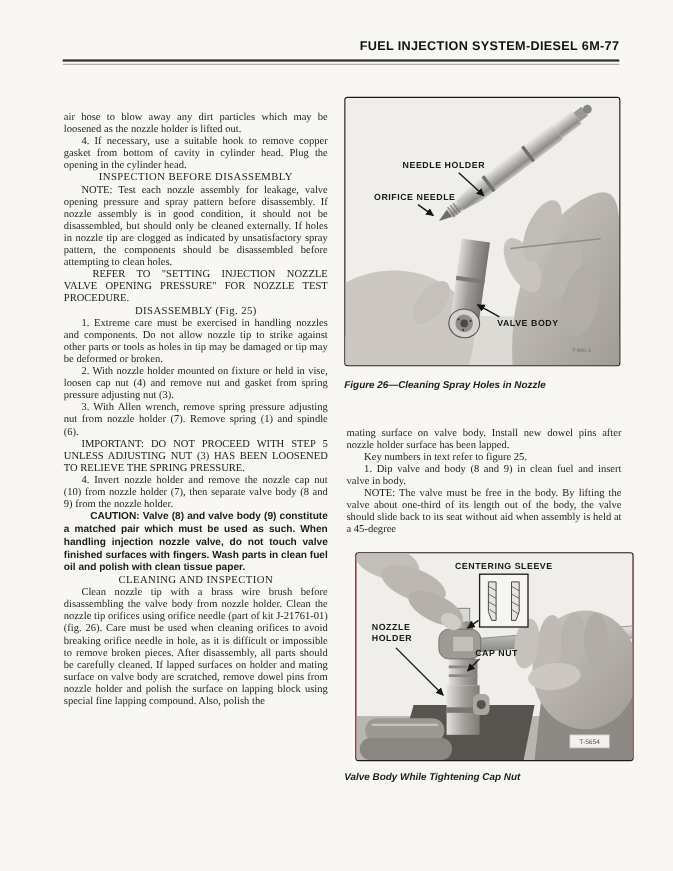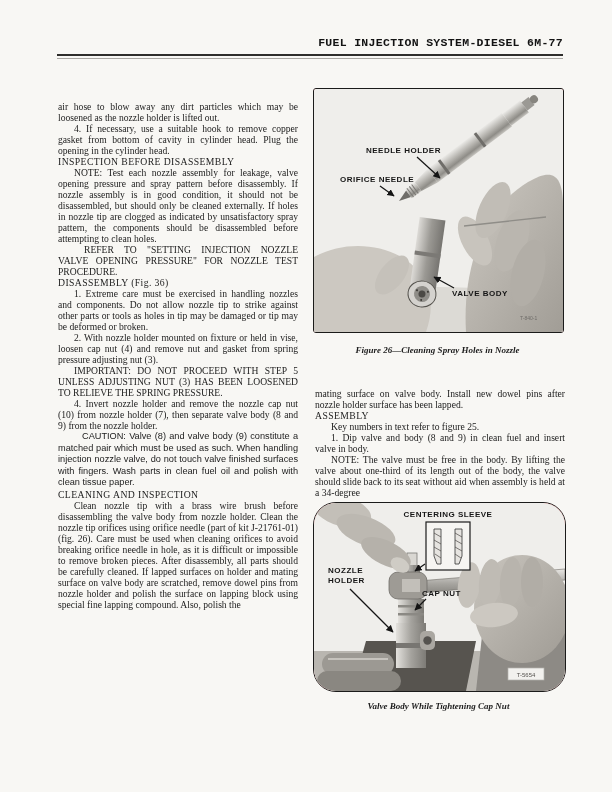--- a/index.html
+++ b/index.html
@@ -1,42 +1,42 @@
 <!DOCTYPE html>
 <html><head>
 <meta charset="utf-8">
 <style>
   html,body{margin:0;padding:0;background:#dcdcda;}
   .page{position:relative;width:612px;height:792px;background:#f8f7f4;overflow:hidden;
         font-family:"Liberation Serif",serif;color:#1d1d1d;
         box-shadow:0 0 6px rgba(0,0,0,.25);}
   
   .hdr-title{position:absolute;top:36px;right:49px;
-        font-family:Liberation Mono, monospace;font-weight:700;font-size:11.5px;
+        font-family:Liberation Sans, sans-serif;font-weight:700;font-size:11.5px;
         letter-spacing:.3px;color:#131313;white-space:nowrap;}
   .hdr-rule{position:absolute;left:57px;right:49px;top:54px;height:2px;background:#2e2d2b;}
   .hdr-rule2{position:absolute;left:57px;right:49px;top:58px;height:1px;background:#a9a7a3;}
   
   .col{position:absolute;font-size:9.6px;line-height:11px;text-align:justify;color:#222;}
   .col-left{left:58px;top:101px;width:240px;}
   .col-right{left:315px;top:388px;width:250px;}
   .col p{margin:0;}
   .ind{text-indent:16px;}
   .ind-lg{text-indent:26px;}
-  .sect{text-align:left;letter-spacing:.4px;margin-top:8px;margin-bottom:1px;font-size:9.7px;}
+  .sect{text-align:center;letter-spacing:.4px;margin-top:8px;margin-bottom:1px;font-size:9.7px;}
   .sp-s{margin-top:5px;}
-  .caution{font-family:"Liberation Sans",sans-serif;font-weight:400;font-size:9.2px;
+  .caution{font-family:"Liberation Sans",sans-serif;font-weight:700;font-size:9.2px;
         line-height:11.5px;margin:11px 0 0 28px;text-indent:24px;color:#1b1b1b;}
   .after-caution{margin-top:12px;}
   
   .fig{position:absolute;border:1.5px solid #1b1b1a;border-radius:3px;background:#fca5a5;overflow:hidden;}
   .fig-26{left:313px;top:88px;width:249px;height:243px;}
-  .fig-27{left:313px;top:502px;width:251px;height:188px;border-radius:23px;}
-  .figcap{position:absolute;font-family:Liberation Serif, serif;font-weight:700;
-        font-style:italic;font-size:9px;line-height:11.5px;text-align:center;color:#1c1c1c;}
+  .fig-27{left:323px;top:502px;width:251px;height:188px;}
+  .figcap{position:absolute;font-family:Liberation Sans, sans-serif;font-weight:700;
+        font-style:italic;font-size:9px;line-height:11.5px;text-align:left;color:#1c1c1c;}
   .cap-26{left:313px;top:345px;width:249px;}
   .cap-27{left:313px;top:701px;width:251px;}
   .fig svg{display:block;width:100%;height:100%;}
   .svg-label{font-family:"Liberation Sans",sans-serif;font-weight:700;font-size:8px;
         letter-spacing:.5px;fill:#161616;}
   .svg-photoid{font-family:"Liberation Sans",sans-serif;font-size:5px;fill:#6f6d69;}
 </style>
 </head>
 <body>
 
@@ -45,23 +45,24 @@
   <div class="hdr-title">FUEL INJECTION SYSTEM-DIESEL 6M-77</div>
   <div class="hdr-rule"></div>
   <div class="hdr-rule2"></div>
 
   <div class="col col-left">
     <p>air hose to blow away any dirt particles which may be loosened as the nozzle holder is lifted out.</p>
     <p class="ind">4. If necessary, use a suitable hook to remove copper gasket from bottom of cavity in cylinder head. Plug the opening in the cylinder head.</p>
     <p class="sect">INSPECTION BEFORE DISASSEMBLY</p>
     <p class="ind">NOTE: Test each nozzle assembly for leakage, valve opening pressure and spray pattern before disassembly. If nozzle assembly is in good condition, it should not be disassembled, but should only be cleaned externally. If holes in nozzle tip are clogged as indicated by unsatisfactory spray pattern, the components should be disassembled before attempting to clean holes.</p>
     <p class="ind-lg">REFER TO "SETTING INJECTION NOZZLE VALVE OPENING PRESSURE" FOR NOZZLE TEST PROCEDURE.</p>
-    <p class="sect">DISASSEMBLY (Fig. 36)</p>
+    <p class="sect">DISASSEMBLY (Fig. 25)</p>
     <p class="ind">1. Extreme care must be exercised in handling nozzles and components. Do not allow nozzle tip to strike against other parts or tools as holes in tip may be damaged or tip may be deformed or broken.</p>
     <p class="ind">2. With nozzle holder mounted on fixture or held in vise, loosen cap nut (4) and remove nut and gasket from spring pressure adjusting nut (3).</p>
+    <p class="ind">3. With Allen wrench, remove spring pressure adjusting nut from nozzle holder (7). Remove spring (1) and spindle (6).</p>
     <p class="ind sp-s">IMPORTANT: DO NOT PROCEED WITH STEP 5 UNLESS ADJUSTING NUT (3) HAS BEEN LOOSENED TO RELIEVE THE SPRING PRESSURE.</p>
     <p class="ind">4. Invert nozzle holder and remove the nozzle cap nut (10) from nozzle holder (7), then separate valve body (8 and 9) from the nozzle holder.</p>
     <p class="caution">CAUTION: Valve (8) and valve body (9) constitute a matched pair which must be used as such. When handling injection nozzle valve, do not touch valve finished surfaces with fingers. Wash parts in clean fuel oil and polish with clean tissue paper.</p>
     <p class="sect after-caution">CLEANING AND INSPECTION</p>
     <p class="ind">Clean nozzle tip with a brass wire brush before disassembling the valve body from nozzle holder. Clean the nozzle tip orifices using orifice needle (part of kit J-21761-01) (fig. 26). Care must be used when cleaning orifices to avoid breaking orifice needle in hole, as it is difficult or impossible to remove broken pieces. After disassembly, all parts should be carefully cleaned. If lapped surfaces on holder and mating surface on valve body are scratched, remove dowel pins from nozzle holder and polish the surface on lapping block using special fine lapping compound. Also, polish the</p>
   </div>
 
   <div class="fig fig-26">
     <svg viewBox="0 0 249 243">
       <defs>
@@ -142,24 +143,23 @@
         <text class="svg-label" x="138" y="207">VALVE BODY</text>
         <line x1="140" y1="199" x2="120" y2="188" stroke="#141414" stroke-width="1.2" marker-end="url(#ah26)"></line>
       </g>
       <text class="svg-photoid" x="206" y="231">T-840-1</text>
     </svg>
   </div>
   <div class="figcap cap-26">Figure 26—Cleaning Spray Holes in Nozzle</div>
 
   <div class="col col-right">
     <p>mating surface on valve body. Install new dowel pins after nozzle holder surface has been lapped.</p>
-    <p class="sect">ASSEMBLY</p>
     <p class="ind">Key numbers in text refer to figure 25.</p>
     <p class="ind">1. Dip valve and body (8 and 9) in clean fuel and insert valve in body.</p>
-    <p class="ind">NOTE: The valve must be free in the body. By lifting the valve about one-third of its length out of the body, the valve should slide back to its seat without aid when assembly is held at a 34-degree</p>
+    <p class="ind">NOTE: The valve must be free in the body. By lifting the valve about one-third of its length out of the body, the valve should slide back to its seat without aid when assembly is held at a 45-degree</p>
   </div>
 
   <div class="fig fig-27">
     <svg viewBox="0 0 251 188">
       <defs>
         <linearGradient id="metalC" x1="0" y1="0" x2="1" y2="0">
           <stop offset="0" stop-color="#e4e2de"></stop>
             <stop offset=".5" stop-color="#a5a39e"></stop>
           <stop offset="1" stop-color="#7d7b76"></stop>
         </linearGradient>

